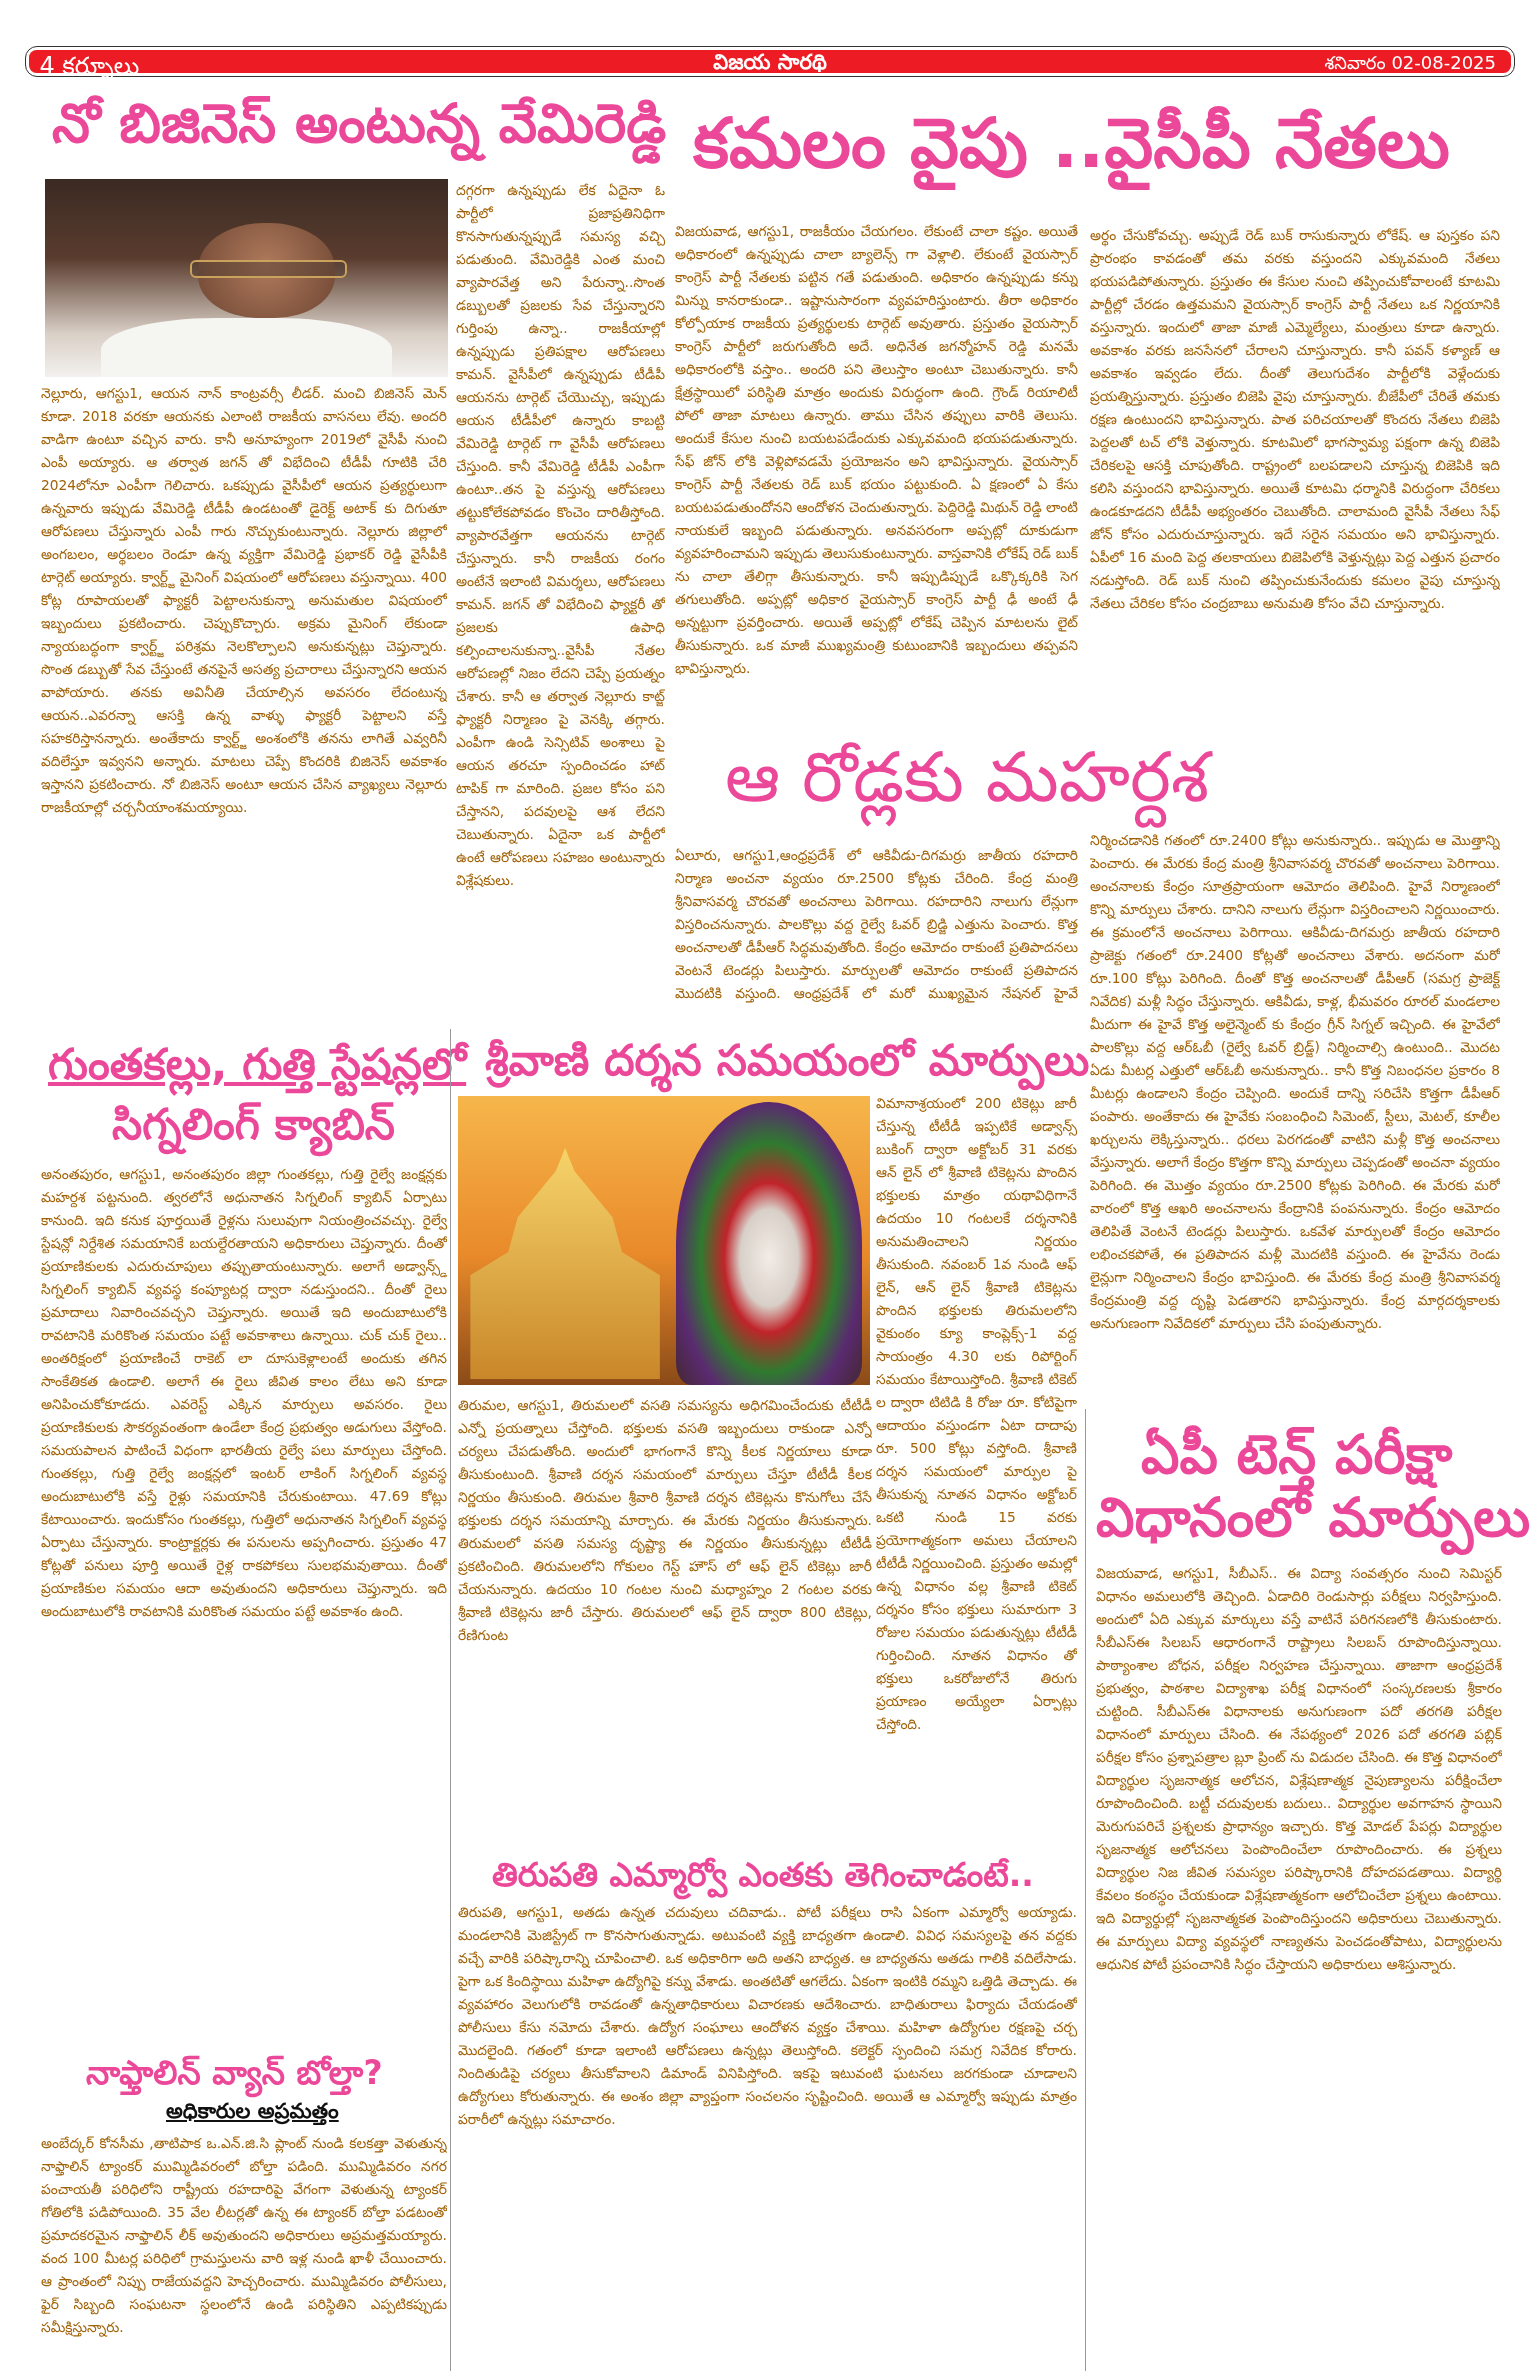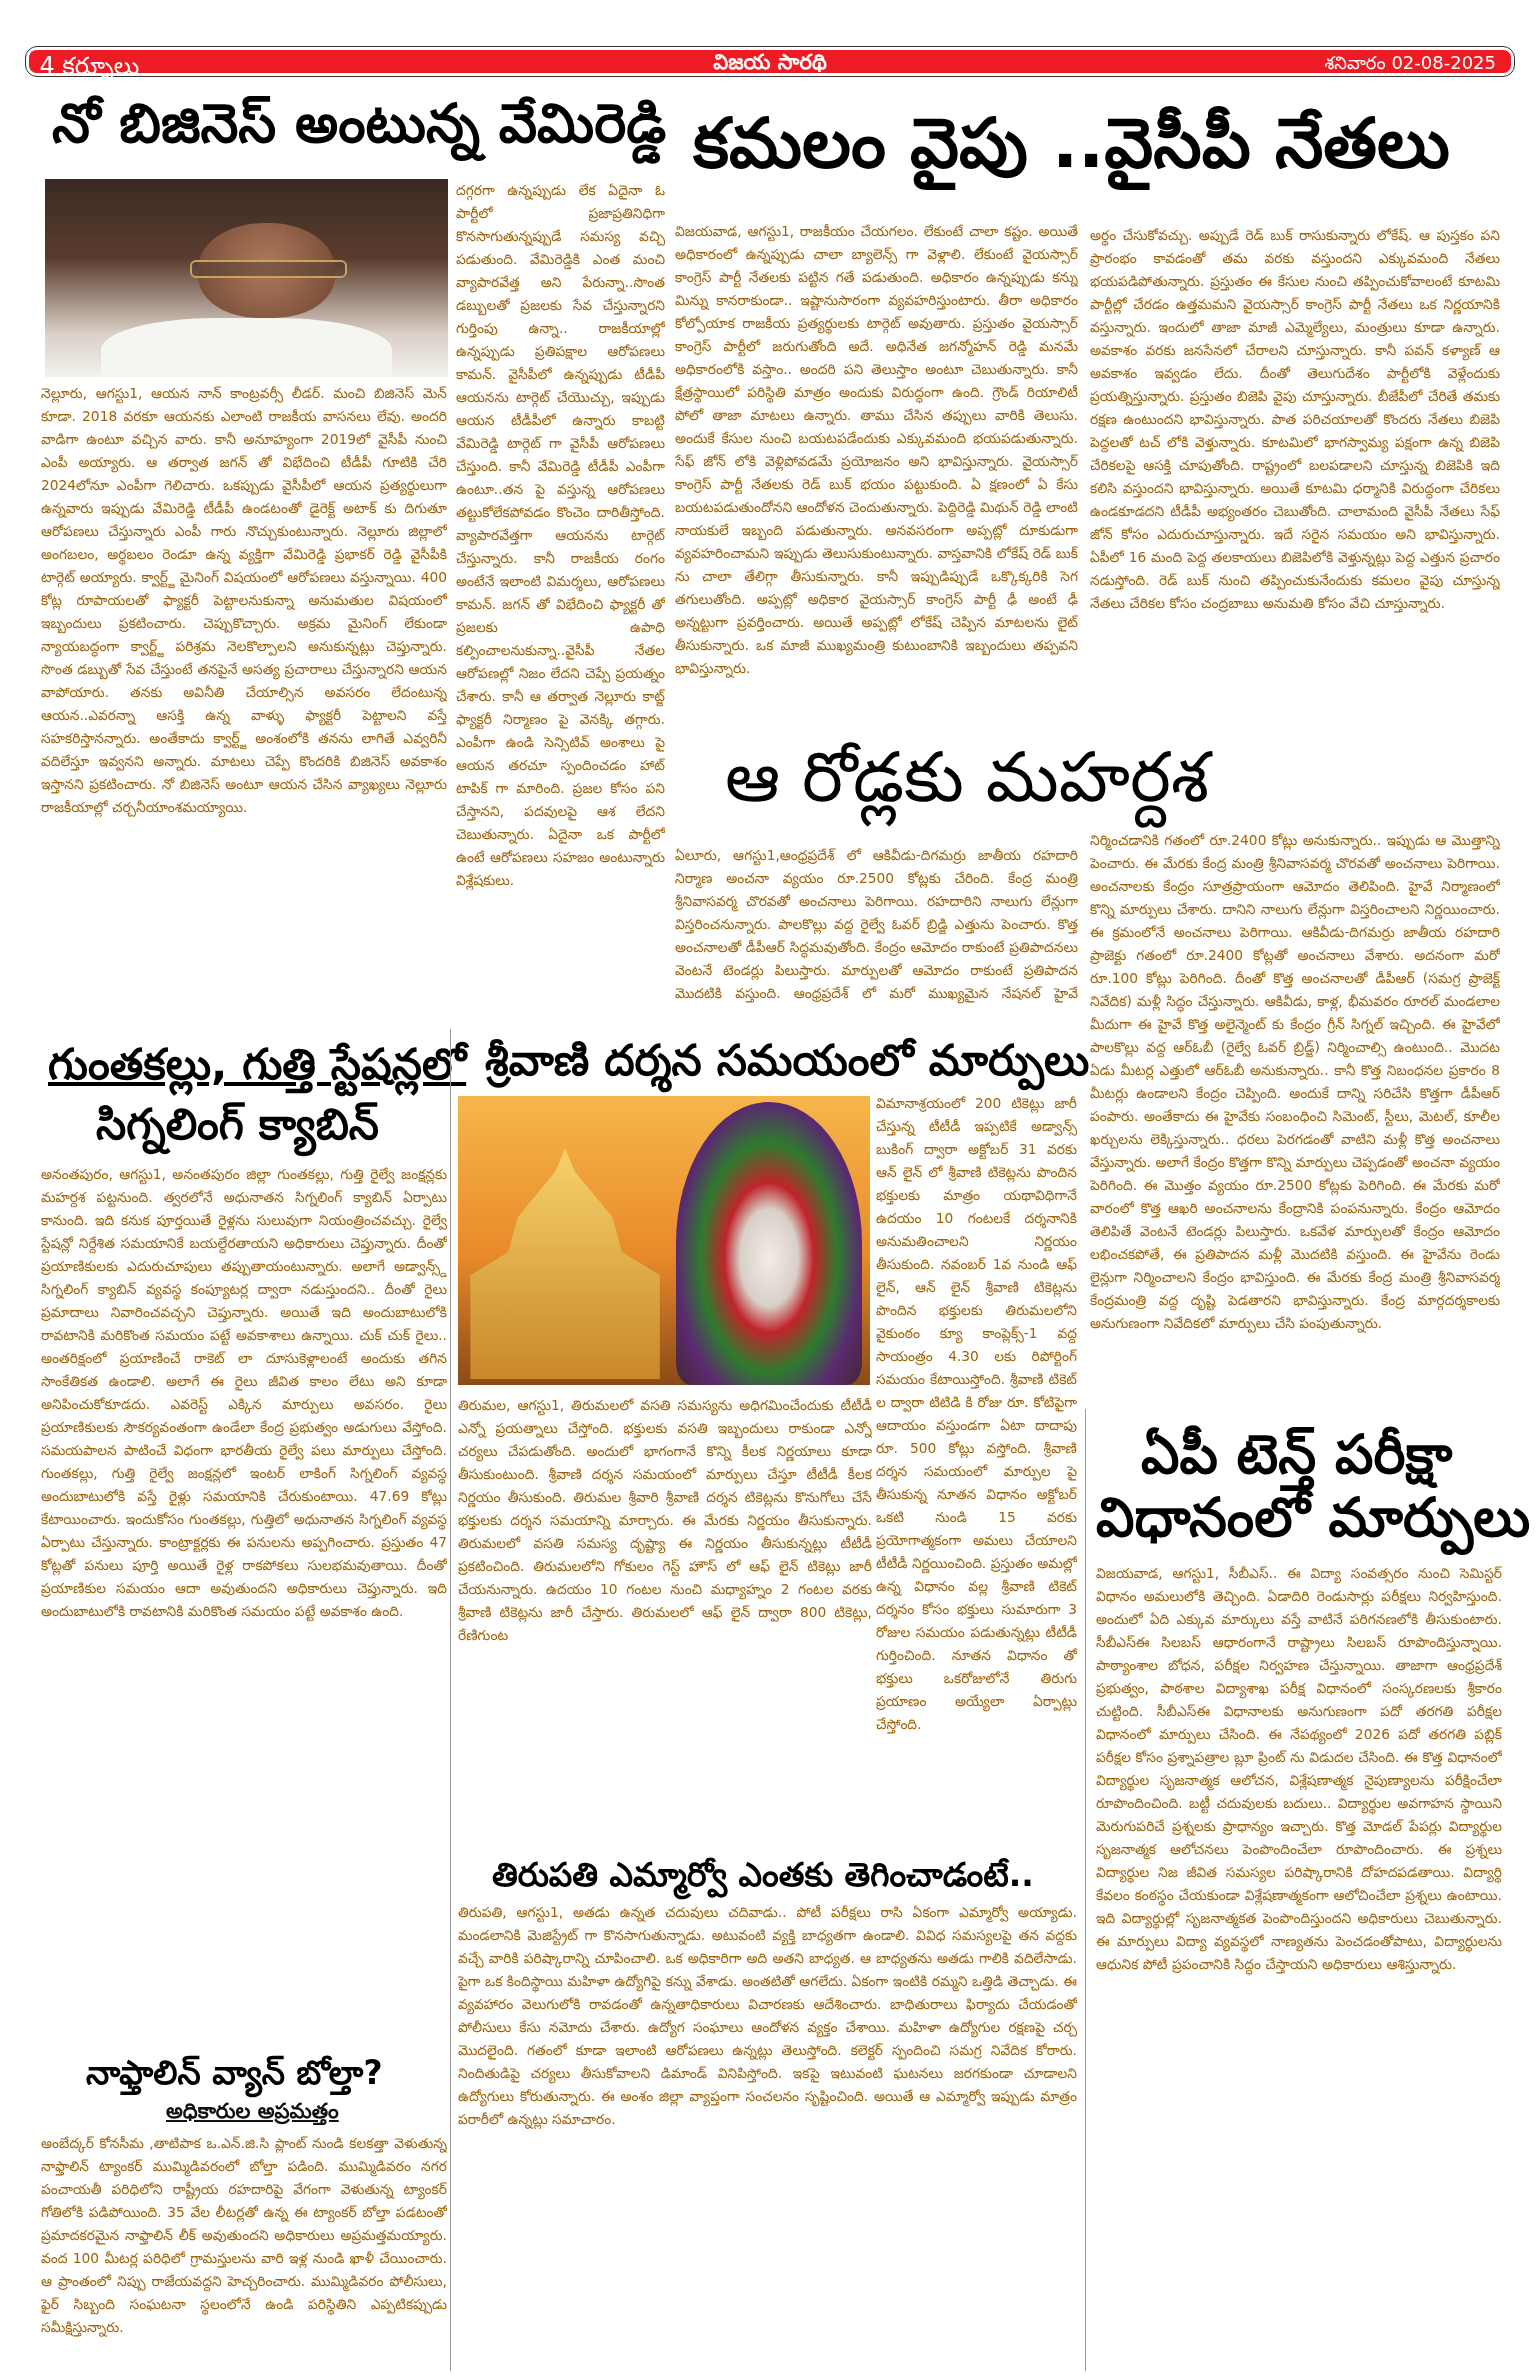--- a/index.html
+++ b/index.html
@@ -2,21 +2,21 @@
 <html style="font-size:12px"><head>
 <meta charset="utf-8">
 <style>
   html,body{margin:0;padding:0;background:#fff;}
   body{width:1541px;height:2377px;position:relative;overflow:hidden;font-family:"DejaVu Sans",sans-serif;color:#111;}
   .masthead{position:absolute;left:25px;top:46px;width:1490px;height:31px;border:1.5px solid #333;border-radius:12px;padding:3px;box-sizing:border-box;}
   .masthead .bar{background:#ed1c24;border-radius:7.5px;height:100%;position:relative;color:#fff;}
   .mh-left{position:absolute;left:10.4px;top:1.5px;font-size:24px;}
   .mh-center{position:absolute;left:50%;transform:translateX(-50%);top:0;font-size:21px;font-weight:bold;}
   .mh-right{position:absolute;right:15px;top:1.5px;font-size:18px;}
-  .headline{position:absolute;font-weight:bold;color:#000000;line-height:1.15;white-space:nowrap;}
+  .headline{position:absolute;font-weight:bold;color:#ec4899;line-height:1.15;white-space:nowrap;}
   .h-xl{font-size:69px;}
   .h-l{font-size:54px;}
   .h-m{font-size:43px;}
   .h-s{font-size:33px;}
   .col{position:absolute;font-size:13.8px;line-height:23px;text-align:justify;color:#a16207;overflow:hidden;}
   .col p{margin:0;}
   .photo{position:absolute;overflow:hidden;}
   .photo-vemireddy{background:linear-gradient(180deg,#3a2a22 0%,#5a3c2e 40%,#d9cfc6 78%,#f3f1ee 100%);}
   .photo-vemireddy .face{position:absolute;left:38%;top:22%;width:34%;height:48%;border-radius:48% 48% 44% 44%;background:radial-gradient(circle at 50% 45%,#b07a5c,#6d4532);}
   .photo-vemireddy .glasses{position:absolute;left:36%;top:41%;width:38%;height:7%;border:2.2px solid #c9a25c;border-radius:6px;background:rgba(80,60,50,.5);}
@@ -61,21 +61,21 @@
 
 <div class="headline h-xl" style="left:725px;top:738px;font-weight:normal;">ఆ రోడ్లకు మహర్దశ</div>
 <div class="col" style="left:675px;top:844px;width:403px;height:164px;">
     <p>ఏలూరు, ఆగస్టు1,ఆంధ్రప్రదేశ్ లో ఆకివీడు-దిగమర్రు జాతీయ రహదారి నిర్మాణ అంచనా వ్యయం రూ.2500 కోట్లకు చేరింది. కేంద్ర మంత్రి శ్రీనివాసవర్మ చొరవతో అంచనాలు పెరిగాయి. రహదారిని నాలుగు లేన్లుగా విస్తరించనున్నారు. పాలకొల్లు వద్ద రైల్వే ఓవర్ బ్రిడ్జి ఎత్తును పెంచారు. కొత్త అంచనాలతో డీపీఆర్ సిద్ధమవుతోంది. కేంద్రం ఆమోదం రాకుంటే ప్రతిపాదనలు వెంటనే టెండర్లు పిలుస్తారు. మార్పులతో ఆమోదం రాకుంటే ప్రతిపాదన మొదటికి వస్తుంది. ఆంధ్రప్రదేశ్ లో మరో ముఖ్యమైన నేషనల్ హైవే నిర్మాణానికి అంచనాలు పెరిగాయి. ఆకివీడు - దిగమర్రు మధ్య జాతీయ రహదారి</p>
   </div>
 <div class="col" style="left:1090px;top:829px;width:410px;height:574px;">
     <p>నిర్మించడానికి గతంలో రూ.2400 కోట్లు అనుకున్నారు.. ఇప్పుడు ఆ మొత్తాన్ని పెంచారు. ఈ మేరకు కేంద్ర మంత్రి శ్రీనివాసవర్మ చొరవతో అంచనాలు పెరిగాయి. అంచనాలకు కేంద్రం సూత్రప్రాయంగా ఆమోదం తెలిపింది. హైవే నిర్మాణంలో కొన్ని మార్పులు చేశారు. దానిని నాలుగు లేన్లుగా విస్తరించాలని నిర్ణయించారు. ఈ క్రమంలోనే అంచనాలు పెరిగాయి. ఆకివీడు-దిగమర్రు జాతీయ రహదారి ప్రాజెక్టు గతంలో రూ.2400 కోట్లతో అంచనాలు వేశారు. అదనంగా మరో రూ.100 కోట్లు పెరిగింది. దీంతో కొత్త అంచనాలతో డీపీఆర్ (సమగ్ర ప్రాజెక్ట్ నివేదిక) మళ్లీ సిద్ధం చేస్తున్నారు. ఆకివీడు, కాళ్ల, భీమవరం రూరల్ మండలాల మీదుగా ఈ హైవే కొత్త అలైన్మెంట్ కు కేంద్రం గ్రీన్ సిగ్నల్ ఇచ్చింది. ఈ హైవేలో పాలకొల్లు వద్ద ఆర్ఓబీ (రైల్వే ఓవర్ బ్రిడ్జ్) నిర్మించాల్సి ఉంటుంది.. మొదట ఏడు మీటర్ల ఎత్తులో ఆర్ఓబీ అనుకున్నారు.. కానీ కొత్త నిబంధనల ప్రకారం 8 మీటర్లు ఉండాలని కేంద్రం చెప్పింది. అందుకే దాన్ని సరిచేసి కొత్తగా డీపీఆర్ పంపారు. అంతేకాదు ఈ హైవేకు సంబంధించి సిమెంట్, స్టీలు, మెటల్, కూలీల ఖర్చులను లెక్కిస్తున్నారు.. ధరలు పెరగడంతో వాటిని మళ్లీ కొత్త అంచనాలు వేస్తున్నారు. అలాగే కేంద్రం కొత్తగా కొన్ని మార్పులు చెప్పడంతో అంచనా వ్యయం పెరిగింది. ఈ మొత్తం వ్యయం రూ.2500 కోట్లకు పెరిగింది. ఈ మేరకు మరో వారంలో కొత్త ఆఖరి అంచనాలను కేంద్రానికి పంపనున్నారు. కేంద్రం ఆమోదం తెలిపితే వెంటనే టెండర్లు పిలుస్తారు. ఒకవేళ మార్పులతో కేంద్రం ఆమోదం లభించకపోతే, ఈ ప్రతిపాదన మళ్లీ మొదటికి వస్తుంది. ఈ హైవేను రెండు లైన్లుగా నిర్మించాలని కేంద్రం భావిస్తుంది. ఈ మేరకు కేంద్ర మంత్రి శ్రీనివాసవర్మ కేంద్రమంత్రి వద్ద దృష్టి పెడతారని భావిస్తున్నారు. కేంద్ర మార్గదర్శకాలకు అనుగుణంగా నివేదికలో మార్పులు చేసి పంపుతున్నారు.</p>
   </div>
 
 <div class="headline h-m" style="left:48px;top:1040px;text-decoration:underline;">గుంతకల్లు, గుత్తి స్టేషన్లలో</div>
-<div class="headline h-m" style="left:96px;top:1100px;">సిగ్నలింగ్ క్యాబిన్</div>
+<div class="headline h-m" style="left:112px;top:1100px;">సిగ్నలింగ్ క్యాబిన్</div>
 <div class="col" style="left:41px;top:1163px;width:406px;height:876px;">
     <p>అనంతపురం, ఆగస్టు1, అనంతపురం జిల్లా గుంతకల్లు, గుత్తి రైల్వే జంక్షన్లకు మహర్దశ పట్టనుంది. త్వరలోనే అధునాతన సిగ్నలింగ్ క్యాబిన్ ఏర్పాటు కానుంది. ఇది కనుక పూర్తయితే రైళ్లను సులువుగా నియంత్రించవచ్చు. రైల్వే స్టేషన్లో నిర్దేశిత సమయానికే బయల్దేరతాయని అధికారులు చెప్తున్నారు. దీంతో ప్రయాణికులకు ఎదురుచూపులు తప్పుతాయంటున్నారు. అలాగే అడ్వాన్స్డ్ సిగ్నలింగ్ క్యాబిన్ వ్యవస్థ కంప్యూటర్ల ద్వారా నడుస్తుందని.. దీంతో రైలు ప్రమాదాలు నివారించవచ్చని చెప్తున్నారు. అయితే ఇది అందుబాటులోకి రావటానికి మరికొంత సమయం పట్టే అవకాశాలు ఉన్నాయి. చుక్ చుక్ రైలు.. అంతరిక్షంలో ప్రయాణించే రాకెట్ లా దూసుకెళ్లాలంటే అందుకు తగిన సాంకేతికత ఉండాలి. అలాగే ఈ రైలు జీవిత కాలం లేటు అని కూడా అనిపించుకోకూడదు. ఎవరెస్ట్ ఎక్కిన మార్పులు అవసరం. రైలు ప్రయాణికులకు సౌకర్యవంతంగా ఉండేలా కేంద్ర ప్రభుత్వం అడుగులు వేస్తోంది. సమయపాలన పాటించే విధంగా భారతీయ రైల్వే పలు మార్పులు చేస్తోంది. గుంతకల్లు, గుత్తి రైల్వే జంక్షన్లలో ఇంటర్ లాకింగ్ సిగ్నలింగ్ వ్యవస్థ అందుబాటులోకి వస్తే రైళ్లు సమయానికి చేరుకుంటాయి. 47.69 కోట్లు కేటాయించారు. ఇందుకోసం గుంతకల్లు, గుత్తిలో అధునాతన సిగ్నలింగ్ వ్యవస్థ ఏర్పాటు చేస్తున్నారు. కాంట్రాక్టర్లకు ఈ పనులను అప్పగించారు. ప్రస్తుతం 47 కోట్లతో పనులు పూర్తి అయితే రైళ్ల రాకపోకలు సులభమవుతాయి. దీంతో ప్రయాణికుల సమయం ఆదా అవుతుందని అధికారులు చెప్తున్నారు. ఇది అందుబాటులోకి రావటానికి మరికొంత సమయం పట్టే అవకాశం ఉంది.</p>
   </div>
 
 <div class="headline h-m" style="left:485px;top:1036px;">శ్రీవాణి దర్శన సమయంలో మార్పులు</div>
 <div class="photo photo-tirumala" style="left:458px;top:1096px;width:412px;height:289px;">
   <div class="temple"></div>
   <div class="deity"></div>
 </div>
 <div class="col" style="left:876px;top:1092px;width:201px;height:753px;">

